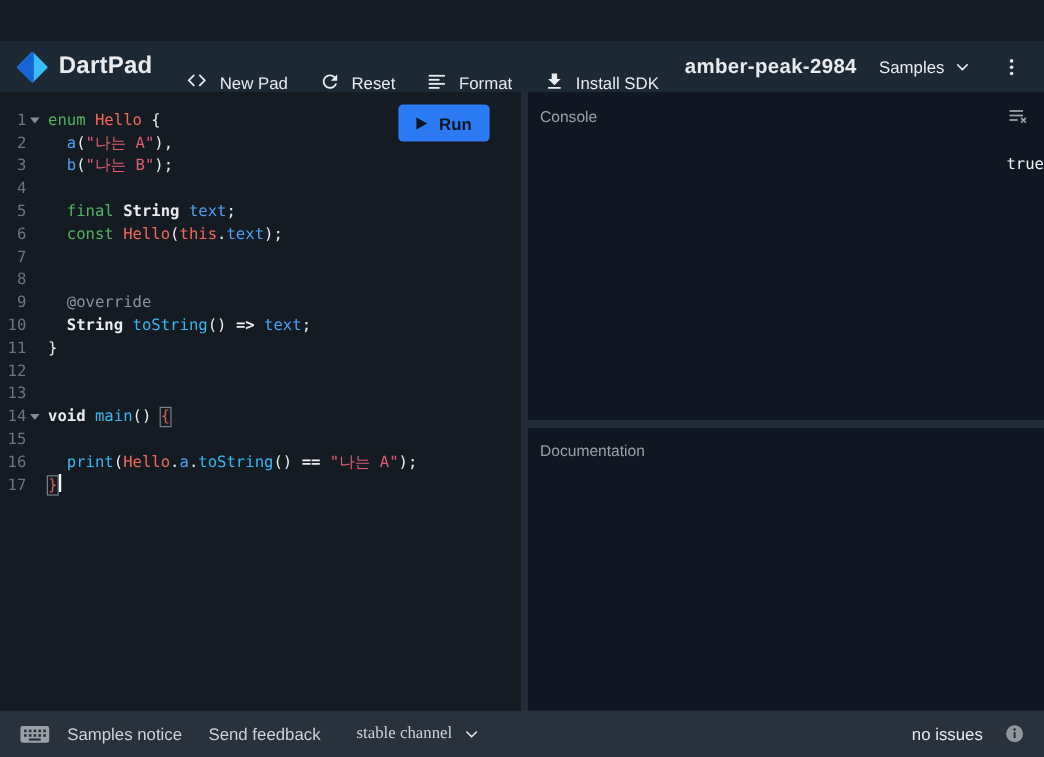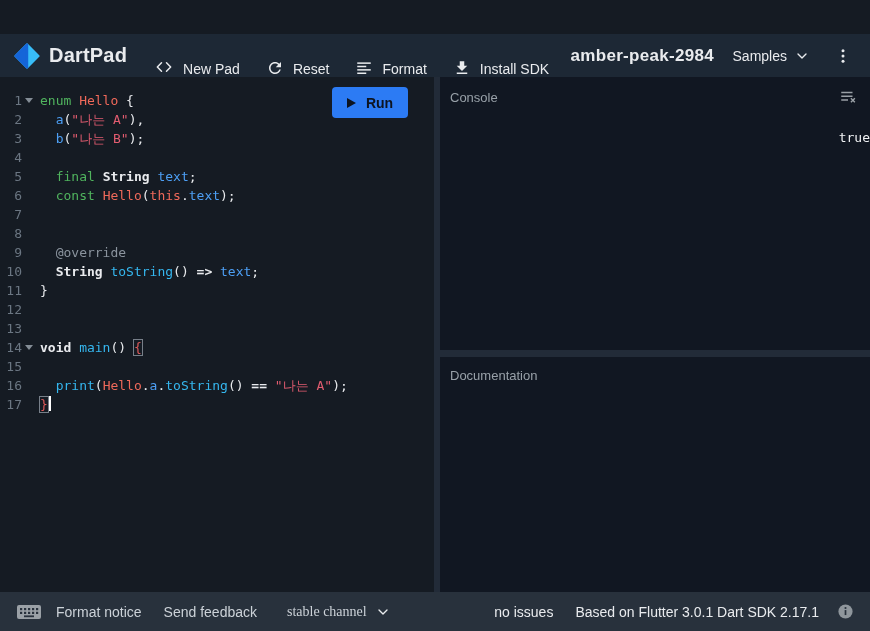--- a/index.html
+++ b/index.html
@@ -349,32 +349,31 @@
             <rect x="4" y="10.8" width="2.2" height="2.2"></rect>
               <rect x="8" y="10.8" width="2.2" height="2.2"></rect>
             <rect x="12" y="10.8" width="2.2" height="2.2"></rect>
               <rect x="16" y="10.8" width="2.2" height="2.2"></rect>
             <rect x="20" y="10.8" width="2.2" height="2.2"></rect>
             <rect x="8" y="14.4" width="10" height="1.8"></rect>
           </g>
         </svg>
       </span>
     </span>
-    <span class="footer-link">Format notice</span>
+    <span class="footer-link">Samples notice</span>
     <span class="footer-link">Send feedback</span>
     <span class="channel">
       <span>stable channel</span>
       <span style="display:flex;">
         <svg width="16" height="16" viewBox="0 0 24 24" fill="none" stroke="#e9ebee" stroke-width="2" stroke-linecap="round" stroke-linejoin="round">
           <polyline points="6,9 12,15 18,9"></polyline>
         </svg>
       </span>
     </span>
     <span class="status">no issues</span>
-    <span class="sdk-info">Based on Flutter 3.0.1 Dart SDK 2.17.1</span>
     <span class="info-icon">
       <svg width="17" height="17" viewBox="0 0 24 24">
         <circle cx="12" cy="12" r="10" fill="#8f969c"></circle>
         <rect x="10.8" y="10" width="2.4" height="7" fill="#28313c"></rect>
         <circle cx="12" cy="7" r="1.5" fill="#28313c"></circle>
       </svg>
     </span>
   </footer>
 </div>
 

